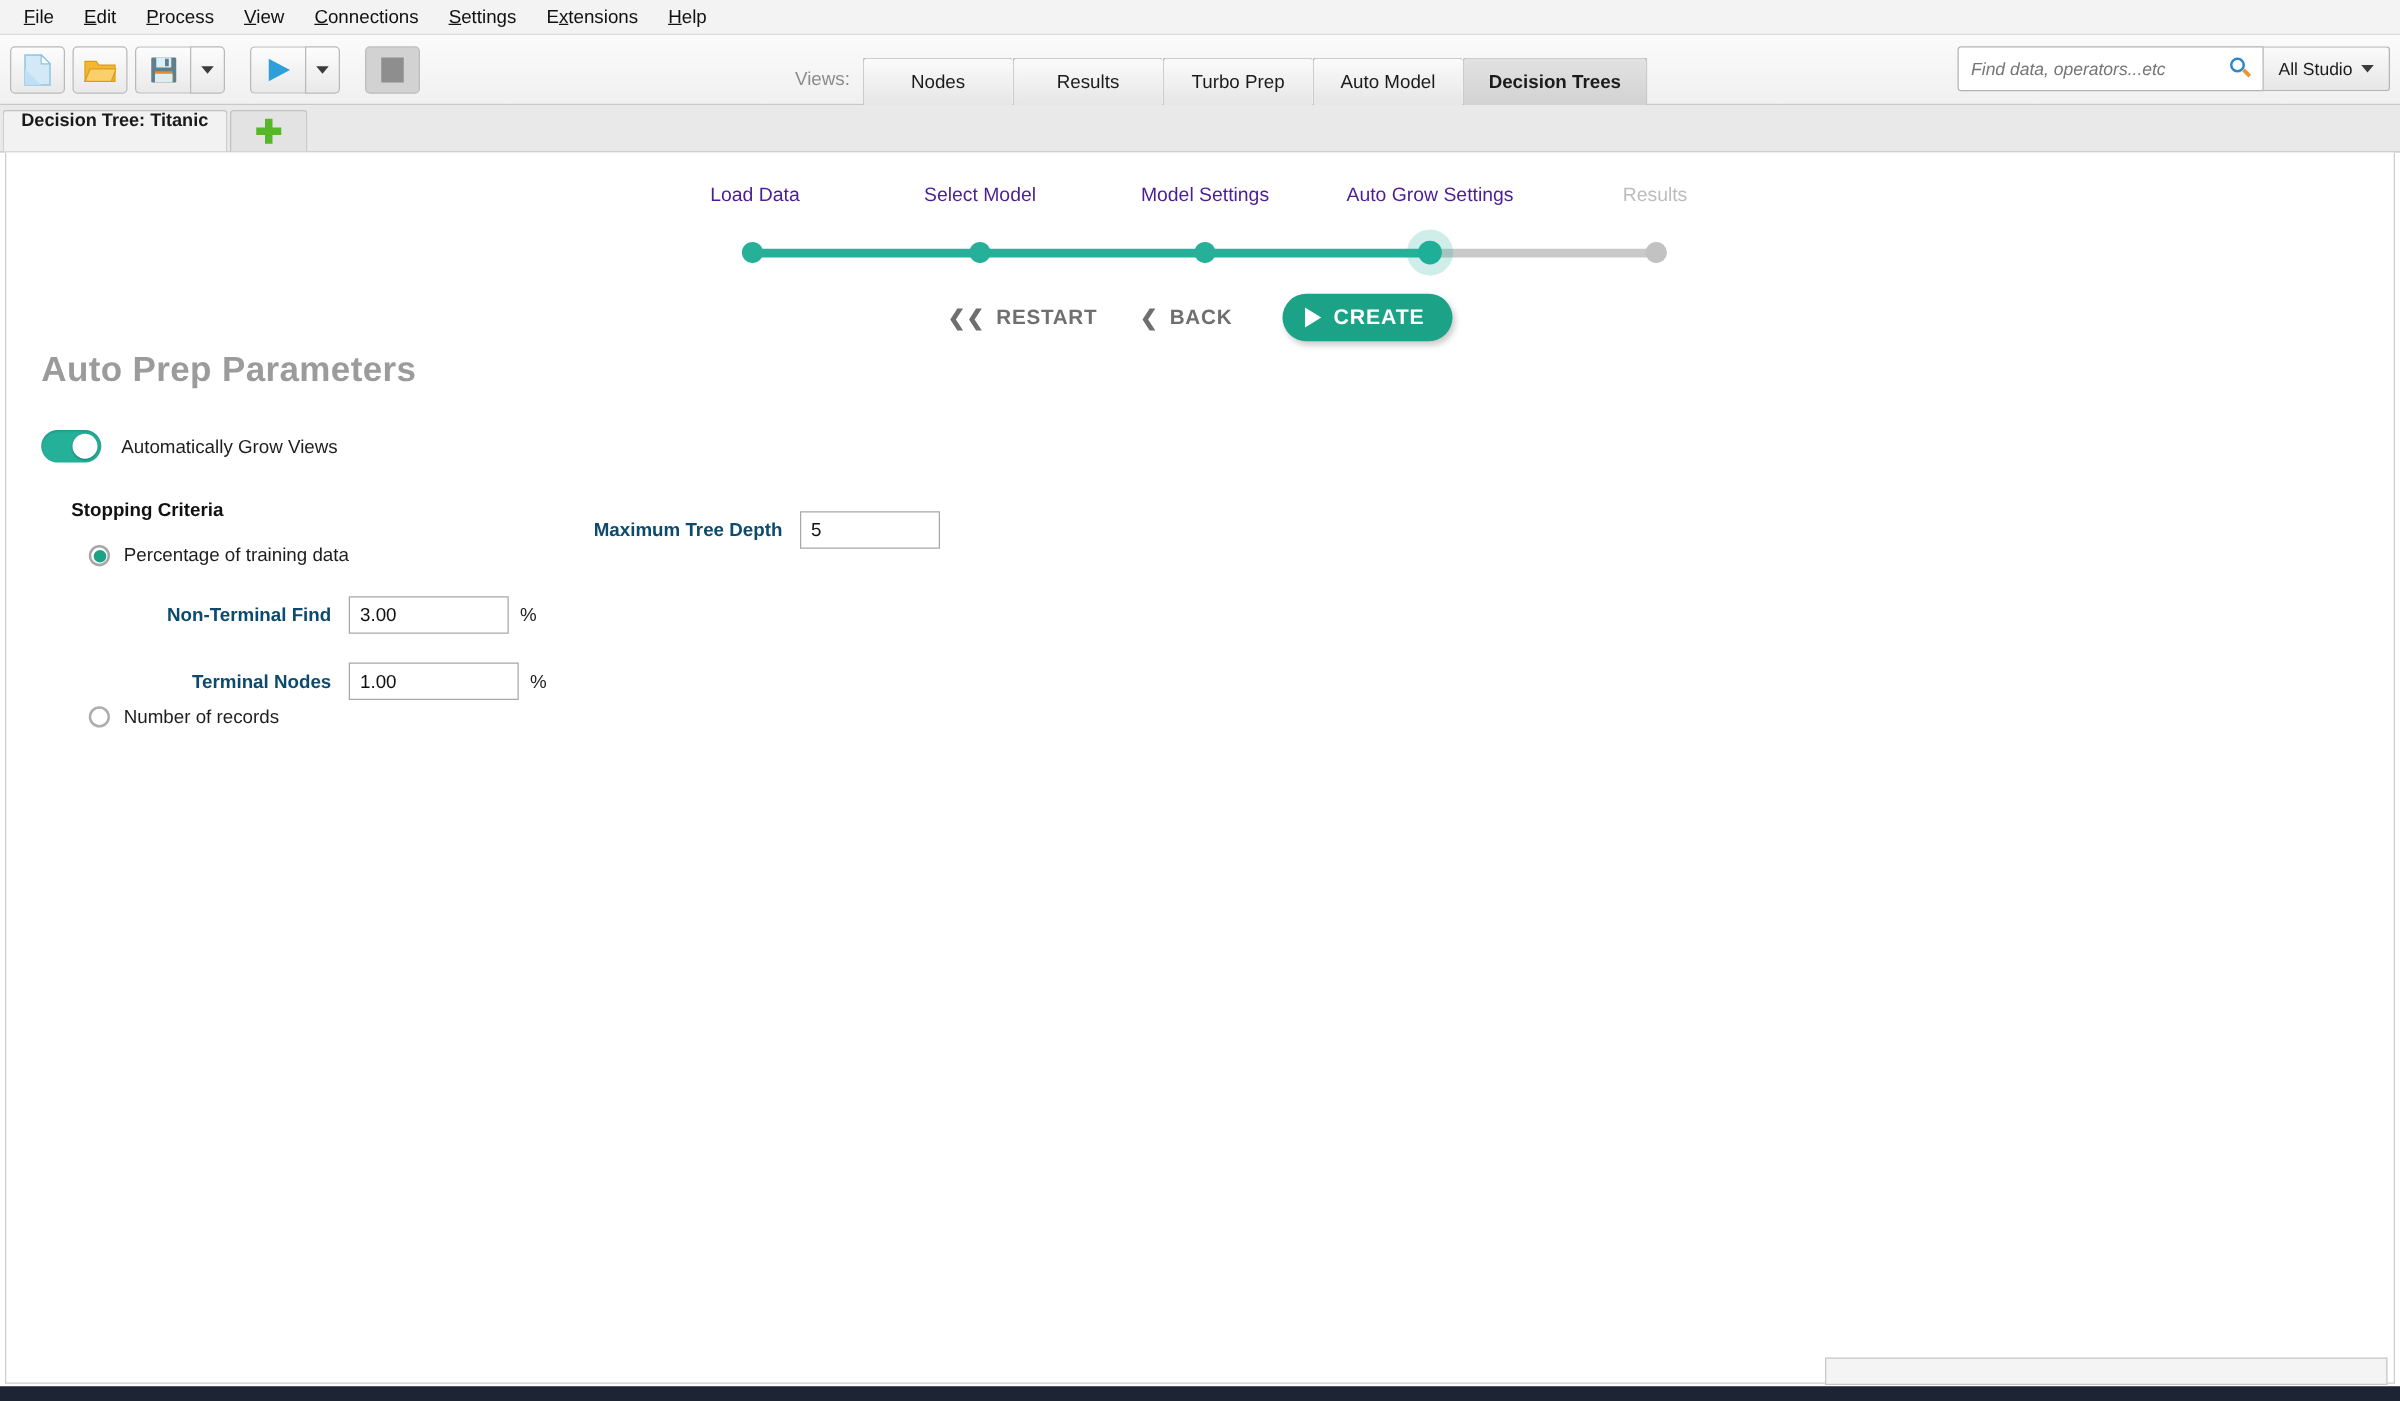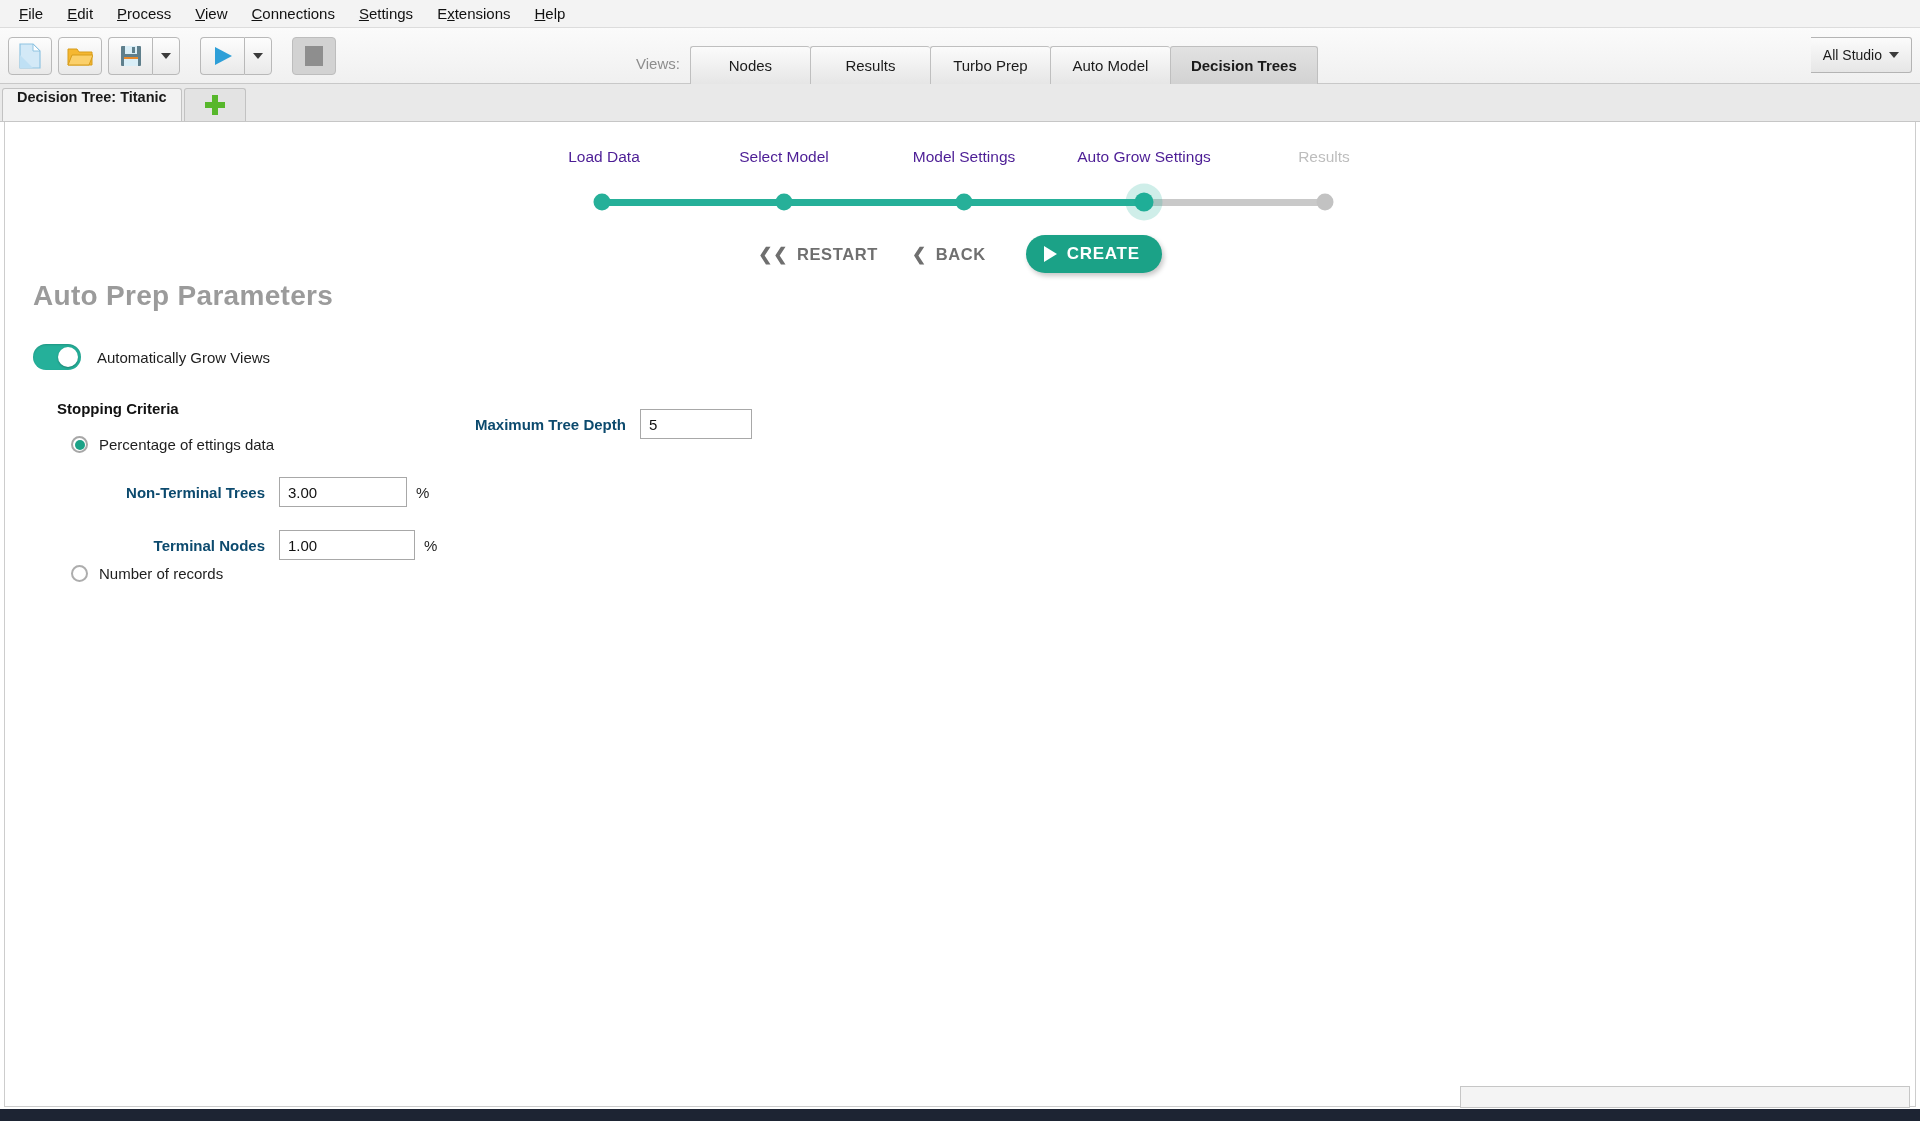--- a/index.html
+++ b/index.html
@@ -396,20 +396,27 @@
     <div class="view-tabs">
       <div class="view-tab">Nodes</div>
       <div class="view-tab">Results</div>
       <div class="view-tab">Turbo Prep</div>
       <div class="view-tab">Auto Model</div>
       <div class="view-tab active">Decision Trees</div>
     </div>
   </div>
 
   <div class="search-wrap">
+    <div class="search-box">
+      <input type="text" placeholder="Find data, operators...etc" style="">
+      <span class="mag">
+        <span class="mag-ring"></span>
+          <span class="mag-handle"></span>
+      </span>
+    </div>
     <div class="studio-btn">
       <span>All Studio</span>
       <span class="tri-down"></span>
     </div>
   </div>
 </div>
 
 <div class="tabstrip">
   <div class="doc-tab">
     <span class="doc-tab-label">Decision Tree: Titanic</span>
@@ -462,25 +469,25 @@
     <div class="switch">
       <span class="knob"></span>
     </div>
     <span class="toggle-label">Automatically Grow Views</span>
   </div>
 
   <div class="sc-title">Stopping Criteria</div>
 
   <div class="radio-row" style="left:66px; top:314px;">
     <span class="radio checked"></span>
-    <span class="radio-label">Percentage of ettings data</span>
+    <span class="radio-label">Percentage of training data</span>
   </div>
 
   <div class="field-row" style="left:70px; top:355px;">
-    <span class="field-label" style="width:190px;">Non-Terminal Trees</span>
+    <span class="field-label" style="width:190px;">Non-Terminal Find</span>
     <span class="txt-input" style="width:128px; margin-left:14px;">3.00</span>
     <span class="pct">%</span>
   </div>
 
   <div class="field-row" style="left:70px; top:408px;">
     <span class="field-label" style="width:190px;">Terminal Nodes</span>
     <span class="txt-input" style="width:136px; margin-left:14px;">1.00</span>
     <span class="pct">%</span>
   </div>
 

